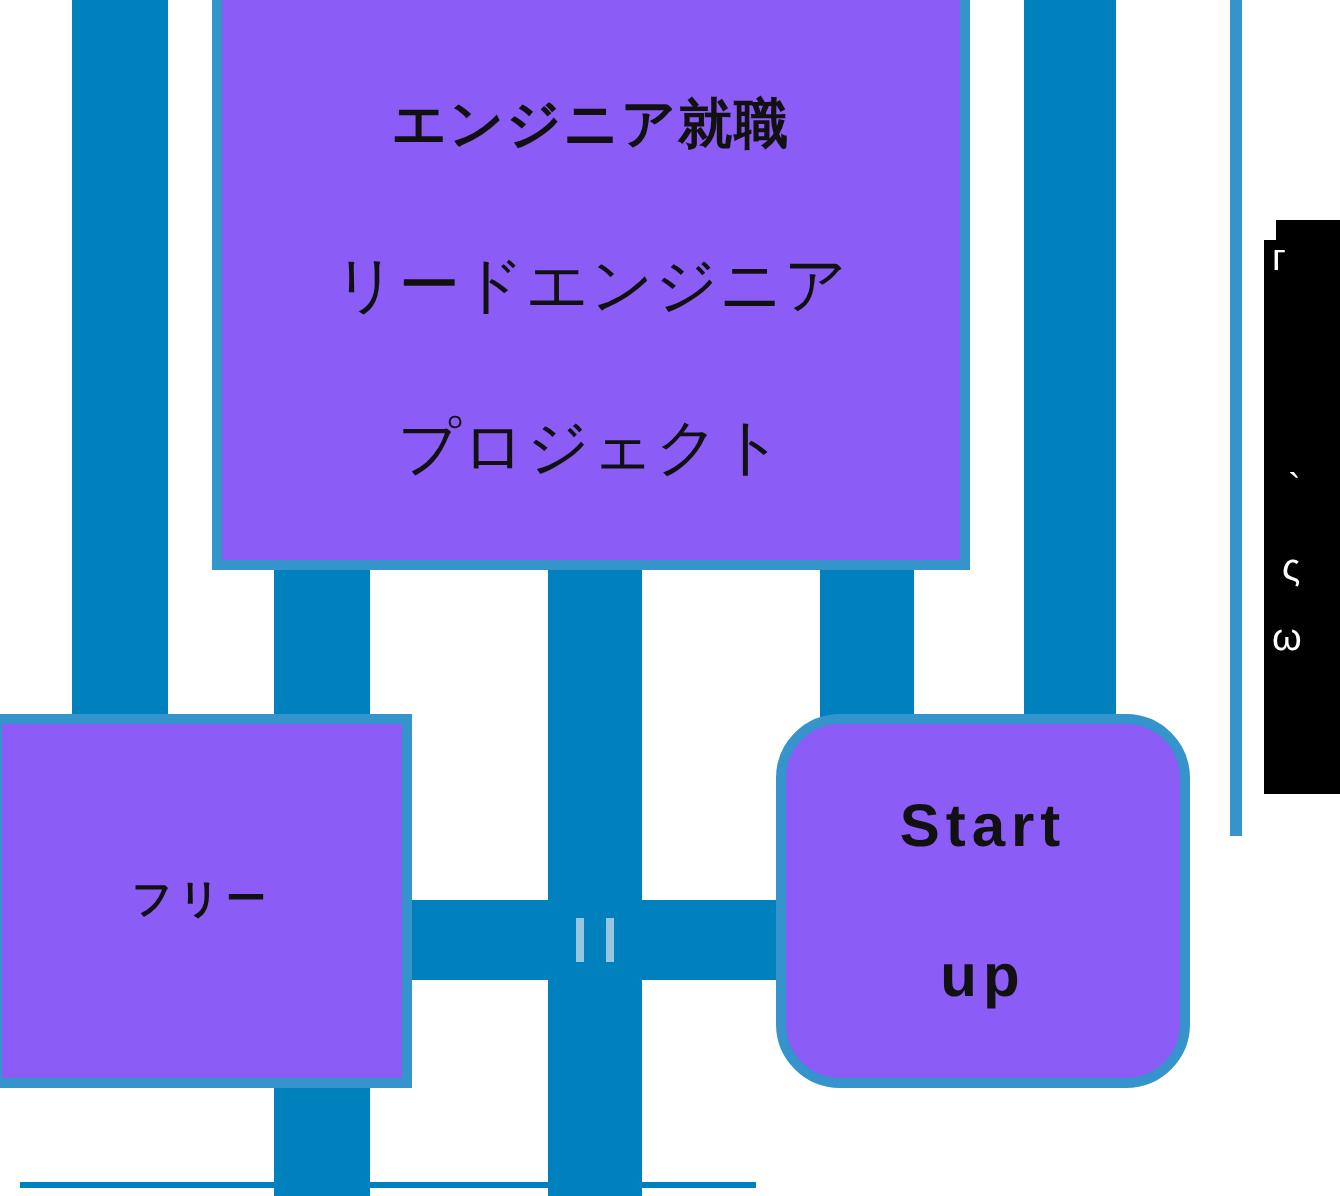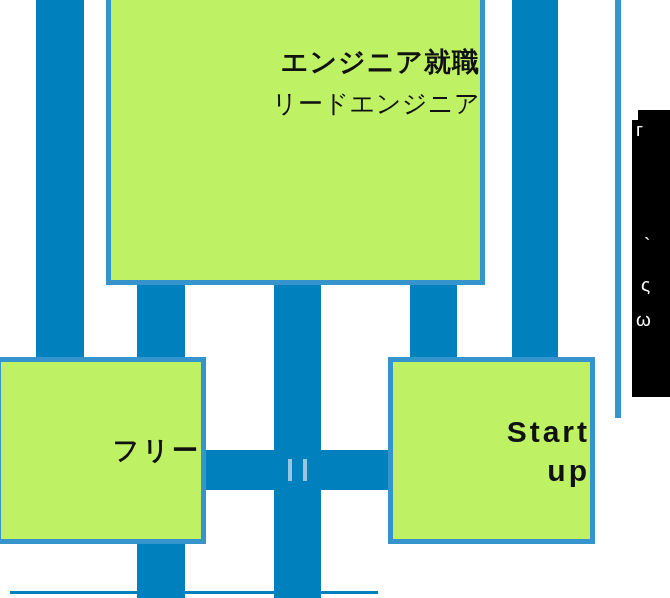--- a/index.html
+++ b/index.html
@@ -24,72 +24,74 @@
     background: #0081be;
   }
   .rail-light {
     position: absolute;
     background: #3494cb;
   }
 
   
   .card {
     position: absolute;
-    background: #bef264;
+    background: #8b5cf6;
     border: 5px solid #3494cb;
     box-sizing: border-box;
     display: flex;
     flex-direction: column;
-    align-items: flex-end;
+    align-items: center;
     justify-content: center;
     text-align: center;
     color: #111111;
+    gap: 36px;
   }
 
   #main-card {
     left: 106px;
     top: 0px;
     width: 379px;
     height: 285px;
     border-top: none;
     justify-content: flex-start;
     padding-top: 44px;
   }
   #main-card .title {
     font-weight: bold;
     font-size: 27px;
     letter-spacing: 1px;
     line-height: 1.38;
     margin-bottom: 4px;
   }
   #main-card .sub {
     font-weight: normal;
-    font-size: 25px;
+    font-size: 31px;
     letter-spacing: 0.5px;
     line-height: 1.45;
   }
 
   #freelance-card {
     left: -4px;
     top: 357px;
     width: 210px;
     height: 187px;
   }
   #freelance-card .label {
     font-weight: bold;
-    font-size: 26px;
+    font-size: 20px;
     letter-spacing: 3px;
     line-height: 1.45;
   }
 
   #startup-card {
     left: 388px;
     top: 357px;
     width: 207px;
     height: 187px;
+    border-radius: 32px;
   }
   #startup-card .label {
     font-weight: bold;
     font-size: 30px;
     letter-spacing: 3px;
     line-height: 1.3;
   }
 
   
   #right-panel {
@@ -158,20 +160,21 @@
 
   <div class="rail" style="left:202px; top:450px; width:195px; height:40px;"></div>
 
   <div class="rail" style="left:137px; top:543px; width:48px; height:55px;"></div>
 
   <div class="rail" style="left:10px; top:591px; width:368px; height:3px;"></div>
 
   <div class="card" id="main-card">
     <div class="title">エンジニア就職</div>
     <div class="sub">リードエンジニア</div>
+    <div class="sub">プロジェクト</div>
   </div>
 
   <div class="card" id="freelance-card">
     <div class="label">フリー</div>
   </div>
 
   <div class="card" id="startup-card">
     <div class="label">Start</div>
     <div class="label">up</div>
   </div>

